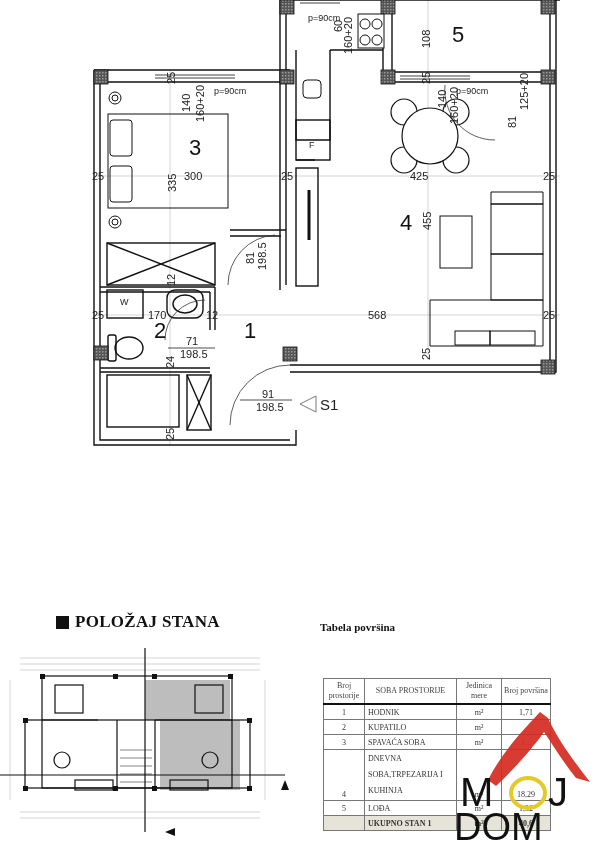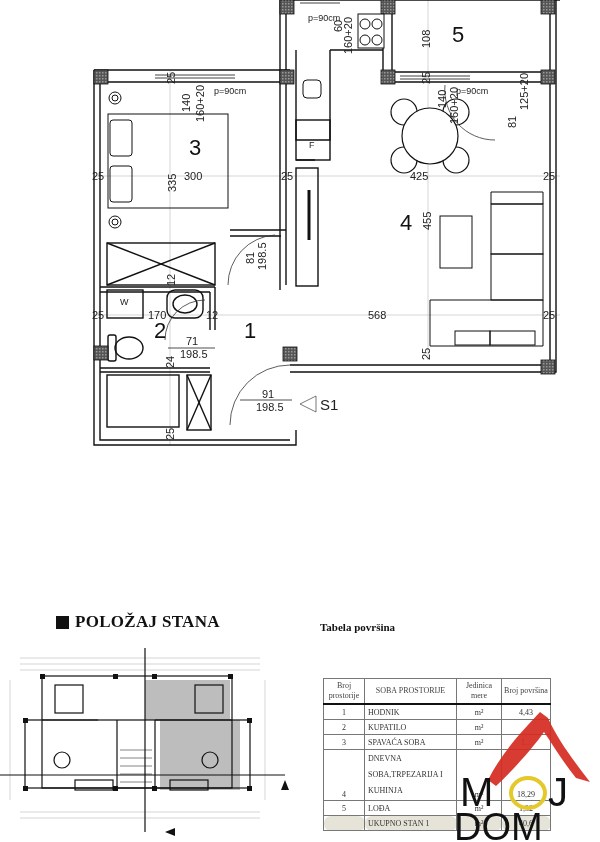--- a/index.html
+++ b/index.html
@@ -12,21 +12,21 @@
 
   .pos-title { position: absolute; left: 24px; top: 612px; font-family: "Liberation Serif", serif; font-weight: bold; font-size: 17px; letter-spacing: 0.3px; display: flex; align-items: center; gap: 6px; margin-left: 32px; }
   .pos-title .sq { width: 13px; height: 13px; background: #111; display: inline-block; }
   .mini { position: absolute; left: 0; top: 640px; width: 300px; height: 200px; }
 
   .tbl-title { position: absolute; left: 320px; top: 621px; font-family: "Liberation Serif", serif; font-weight: bold; font-size: 11px; }
   table.area { position: absolute; left: 323px; top: 678px; border-collapse: collapse; font-family: "Liberation Serif", serif; font-size: 8px; color: #333; width: 228px; }
   table.area th { font-weight: normal; border: 1px solid #777; border-bottom: 2px solid #111; padding: 2px 2px; text-align: center; line-height: 10px; color: #444; }
   table.area td { border: 1px solid #777; padding: 1px 3px; height: 12px; }
   table.area td.c { text-align: center; }
-  table.area tr.total td { background: #e6e4d8; font-weight: normal; border-radius: 7px; }
+  table.area tr.total td { background: #e6e4d8; font-weight: bold; }
   .logo { position: absolute; left: 448px; top: 700px; width: 152px; height: 142px; pointer-events: none; }
 </style>
 </head>
 <body>
 
 <div class="plan">
 <svg width="600" height="460" viewBox="0 0 600 460" xmlns="http://www.w3.org/2000/svg">
   <defs>
     <pattern id="hatch" width="3" height="3" patternUnits="userSpaceOnUse">
       <rect width="3" height="3" fill="#555"></rect>
@@ -294,21 +294,21 @@
       <th>SOBA PROSTORIJE</th>
       <th style="width:40px">Jedinica mere</th>
       <th style="width:44px">Broj površina</th>
     </tr>
   </thead>
   <tbody>
     <tr>
       <td class="c">1</td>
       <td>HODNIK</td>
       <td class="c">m²</td>
-      <td class="c">4,43</td>
+      <td class="c">1,71</td>
     </tr>
     <tr>
       <td class="c">2</td>
       <td>KUPATILO</td>
       <td class="c">m²</td>
       <td class="c"></td>
     </tr>
     <tr>
       <td class="c">3</td>
       <td>SPAVAĆA SOBA</td>

